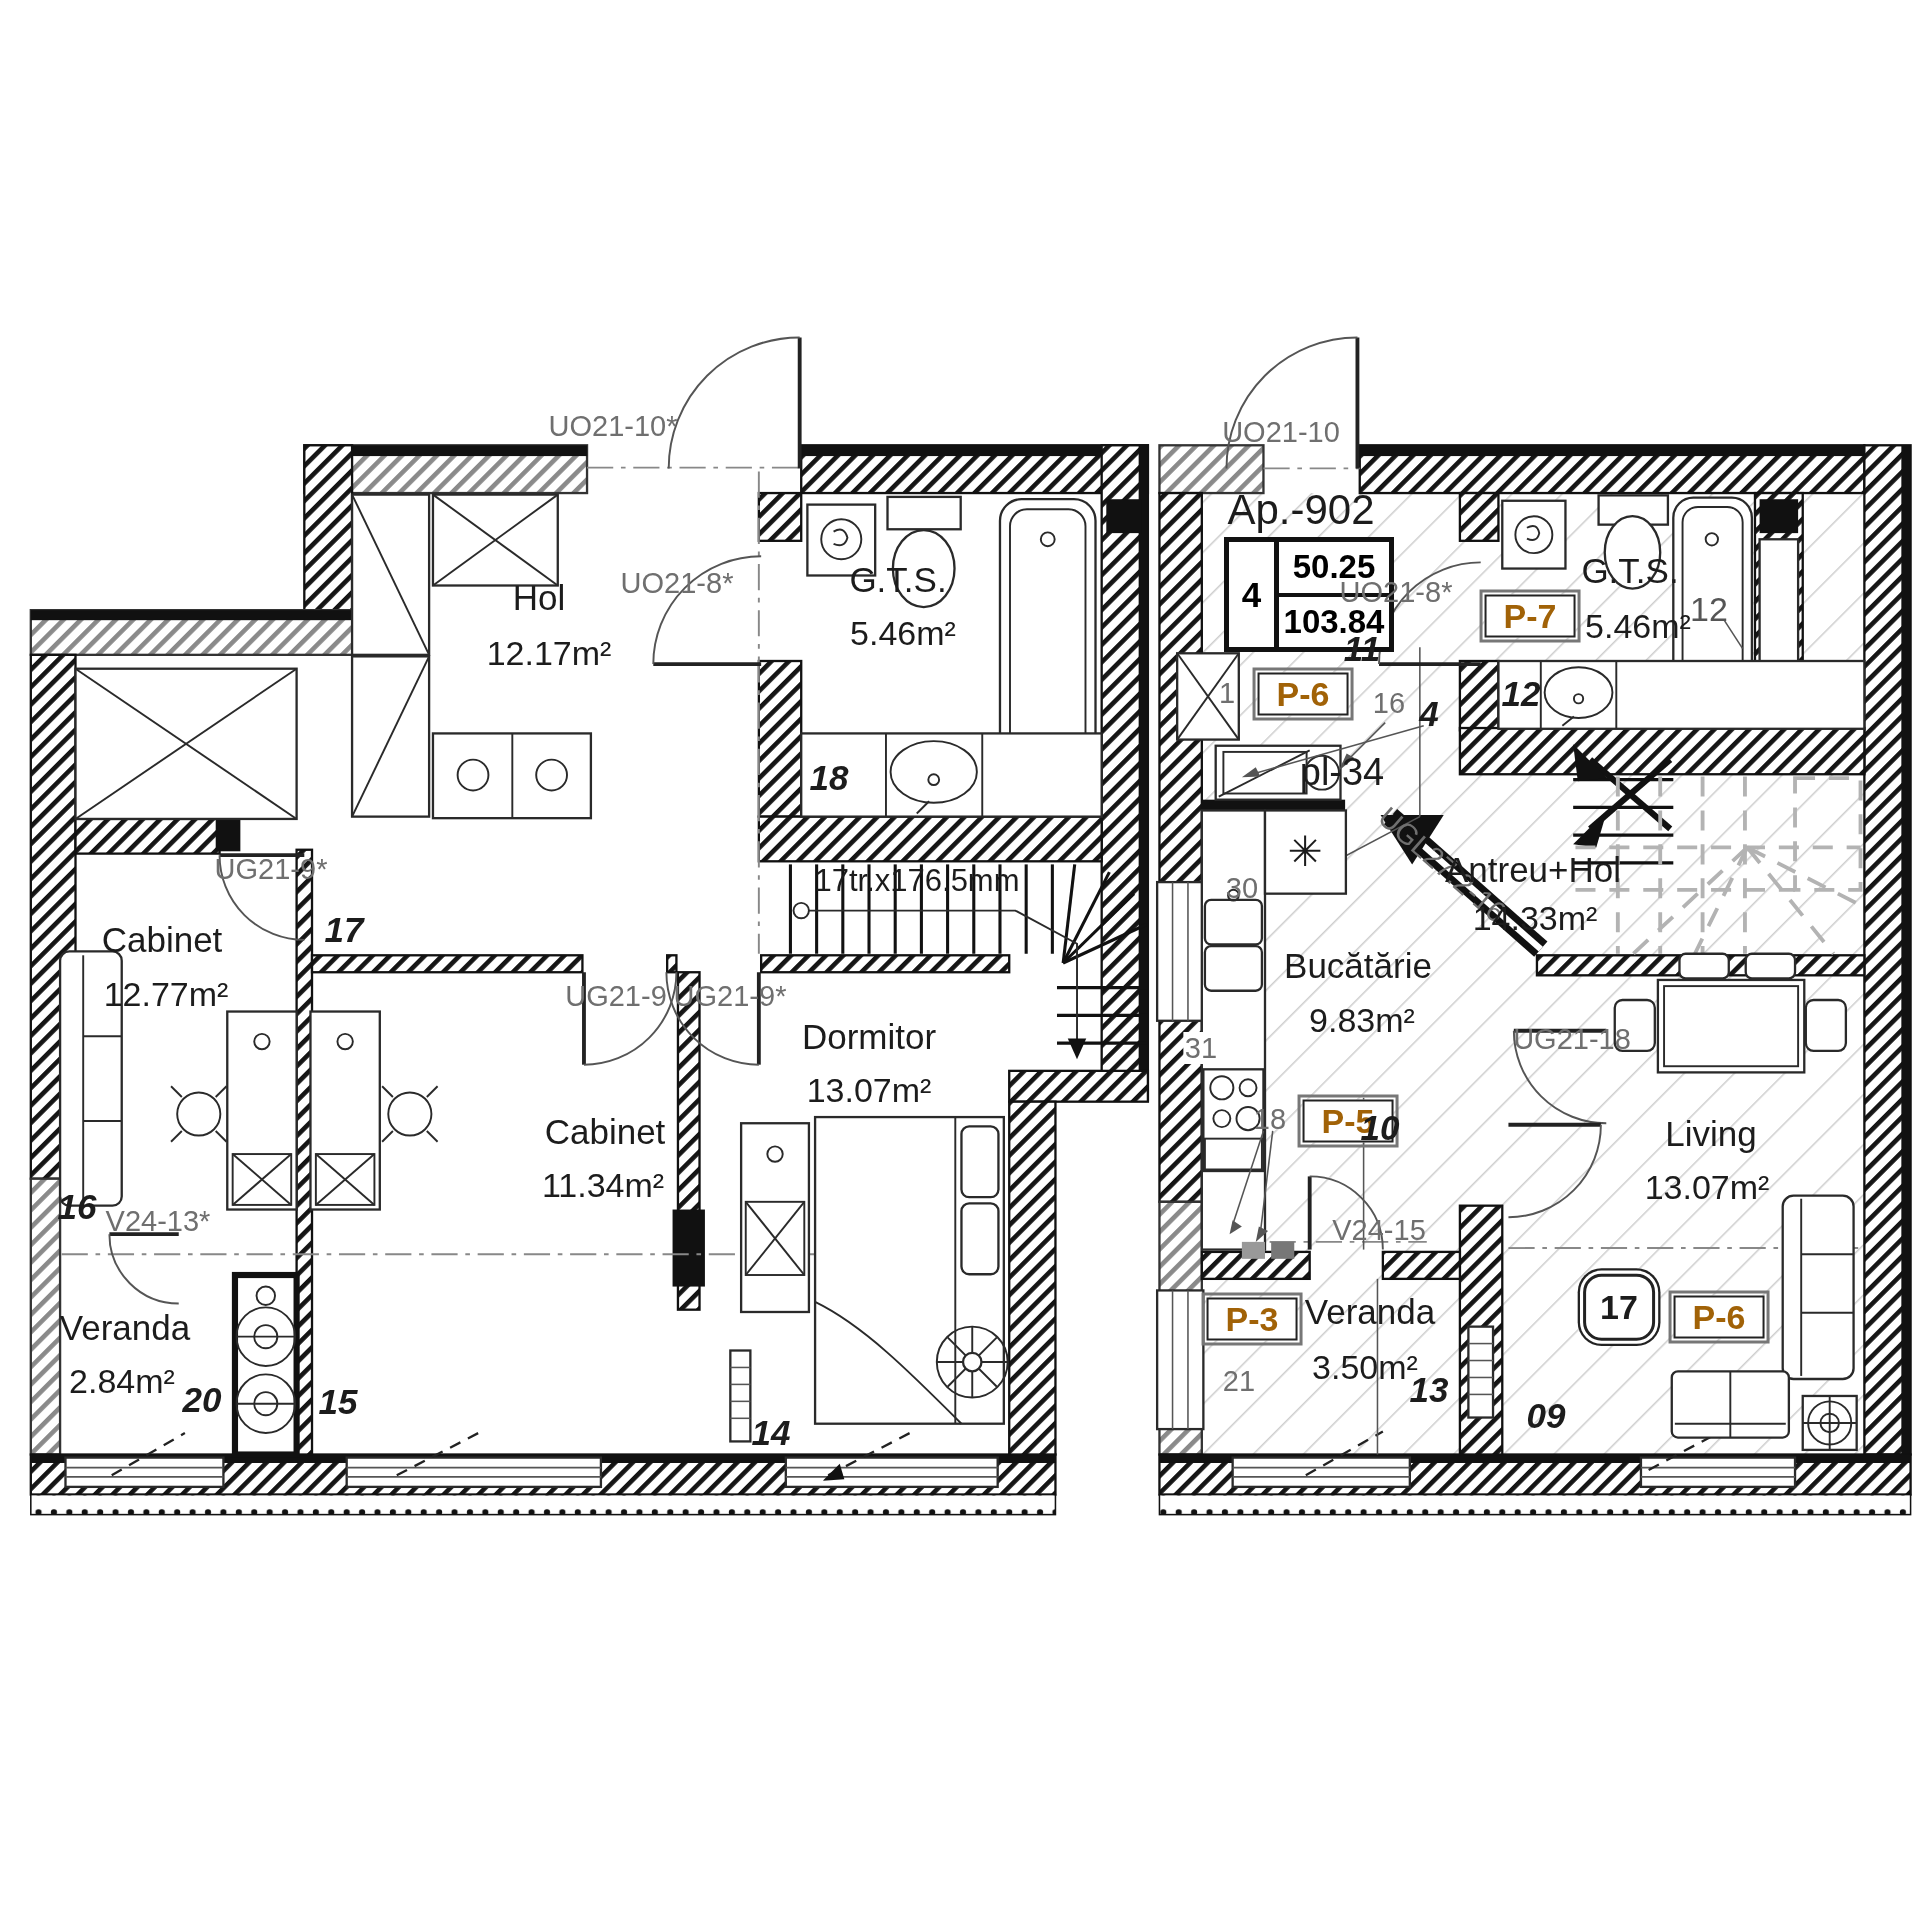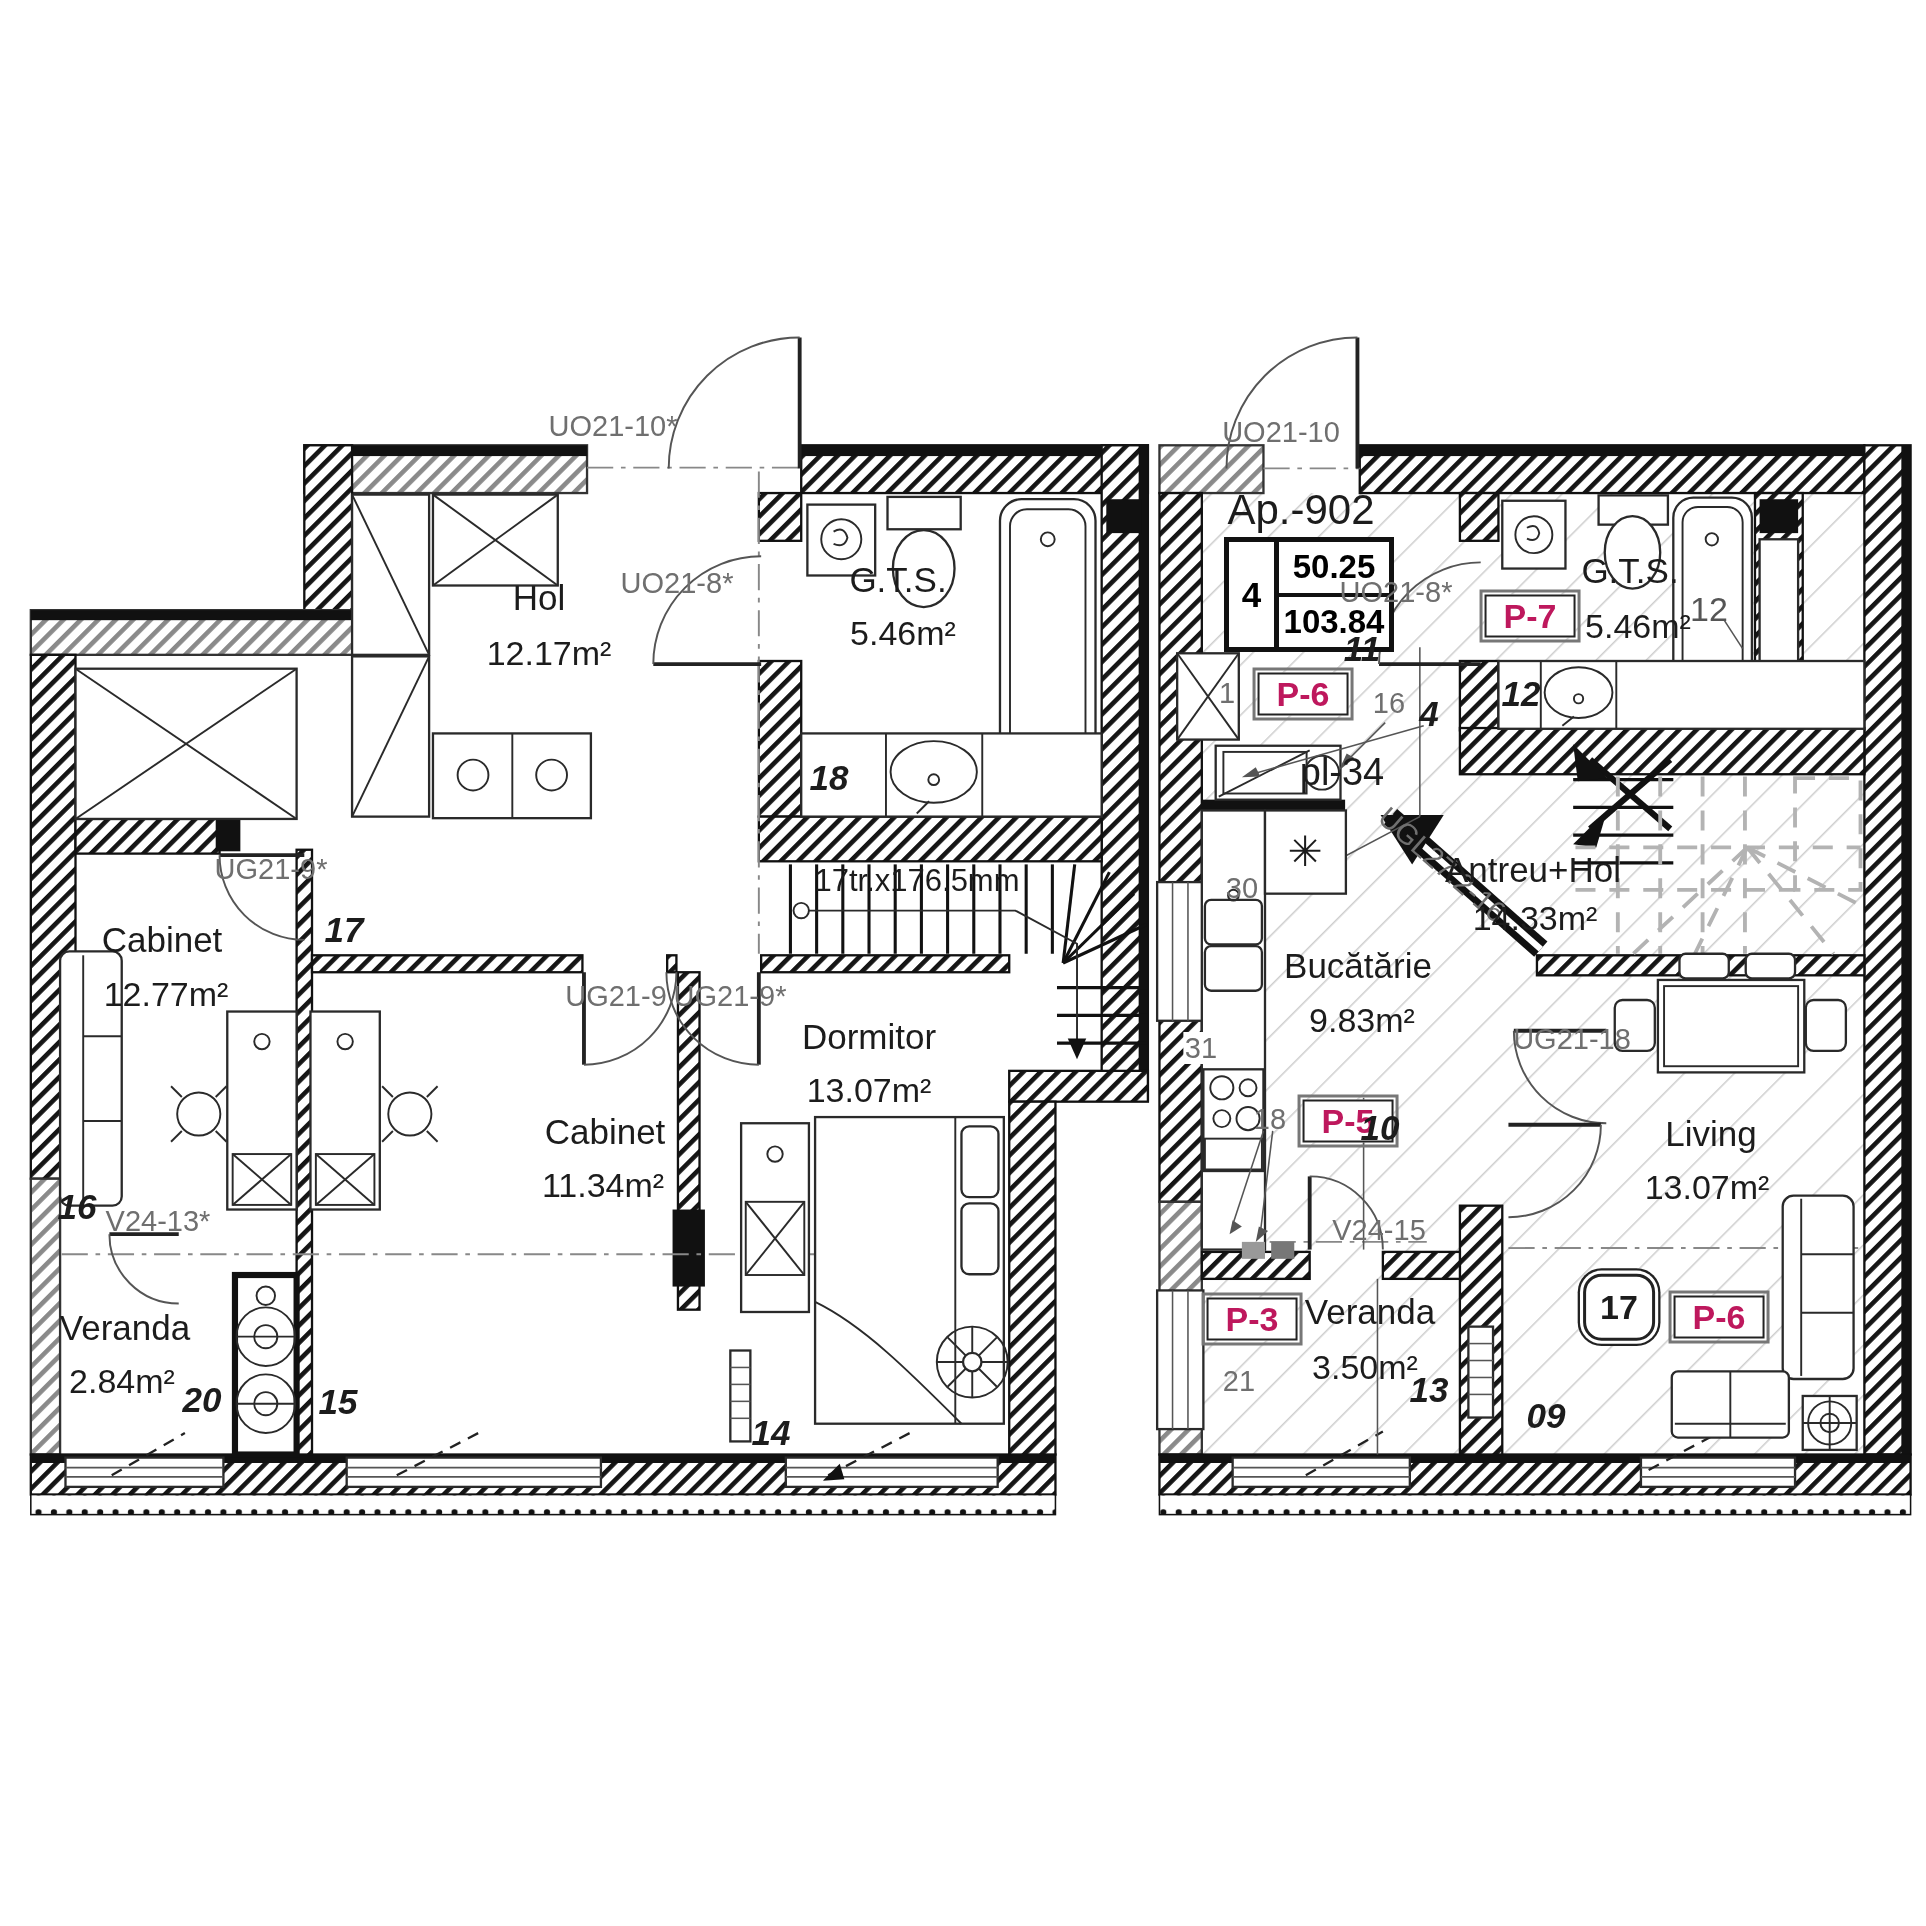--- a/index.html
+++ b/index.html
@@ -22,21 +22,21 @@
   
   .lbl{position:absolute;transform:translate(-50%,-50%);color:#1c1c1c;white-space:nowrap;line-height:1;}
   .name{font-size:35px;}
   .area{font-size:34px;}
   .num{font-size:35px;font-weight:bold;font-style:italic;}
   .code{font-size:29px;color:#6f6f6f;}
   .gnum{font-size:29px;color:#6f6f6f;}
   .big{font-size:42px;font-weight:normal;}
   .rot41{transform:translate(-50%,-50%) rotate(41deg);}
   .pbox{position:absolute;transform:translate(-50%,-50%);border:2.3px solid #222;outline:3.1px solid #777;
-        outline-offset:2.3px;background:#fff;padding:0 17px;font-size:34px;font-weight:600;color:#be185d;}
+        outline-offset:2.3px;background:#fff;padding:0 17px;font-size:34px;font-weight:600;color:#a16207;}
   .badge{position:absolute;transform:translate(-50%,-50%);border:3.1px solid #222;border-radius:18.5px;
          box-shadow:0 0 0 3.1px #fff,0 0 0 5.4px #222;background:#fff;padding:10.8px 14px;
          font-size:34px;font-weight:600;color:#1c1c1c;}
   .tbl{position:absolute;left:1224px;top:537px;width:160px;height:105px;border:5.4px solid #111;
        display:flex;background:#fff;}
   .tbl .c1{width:45px;border-right:5.4px solid #111;display:flex;align-items:center;justify-content:center;
        font-size:35px;font-weight:bold;}
   .tbl .c2{flex:1;display:flex;flex-direction:column;}
   .tbl .c2 div{flex:1;display:flex;align-items:center;justify-content:center;font-size:33px;font-weight:600;}
   .tbl .c2 div:first-child{border-bottom:4.6px solid #111;}

